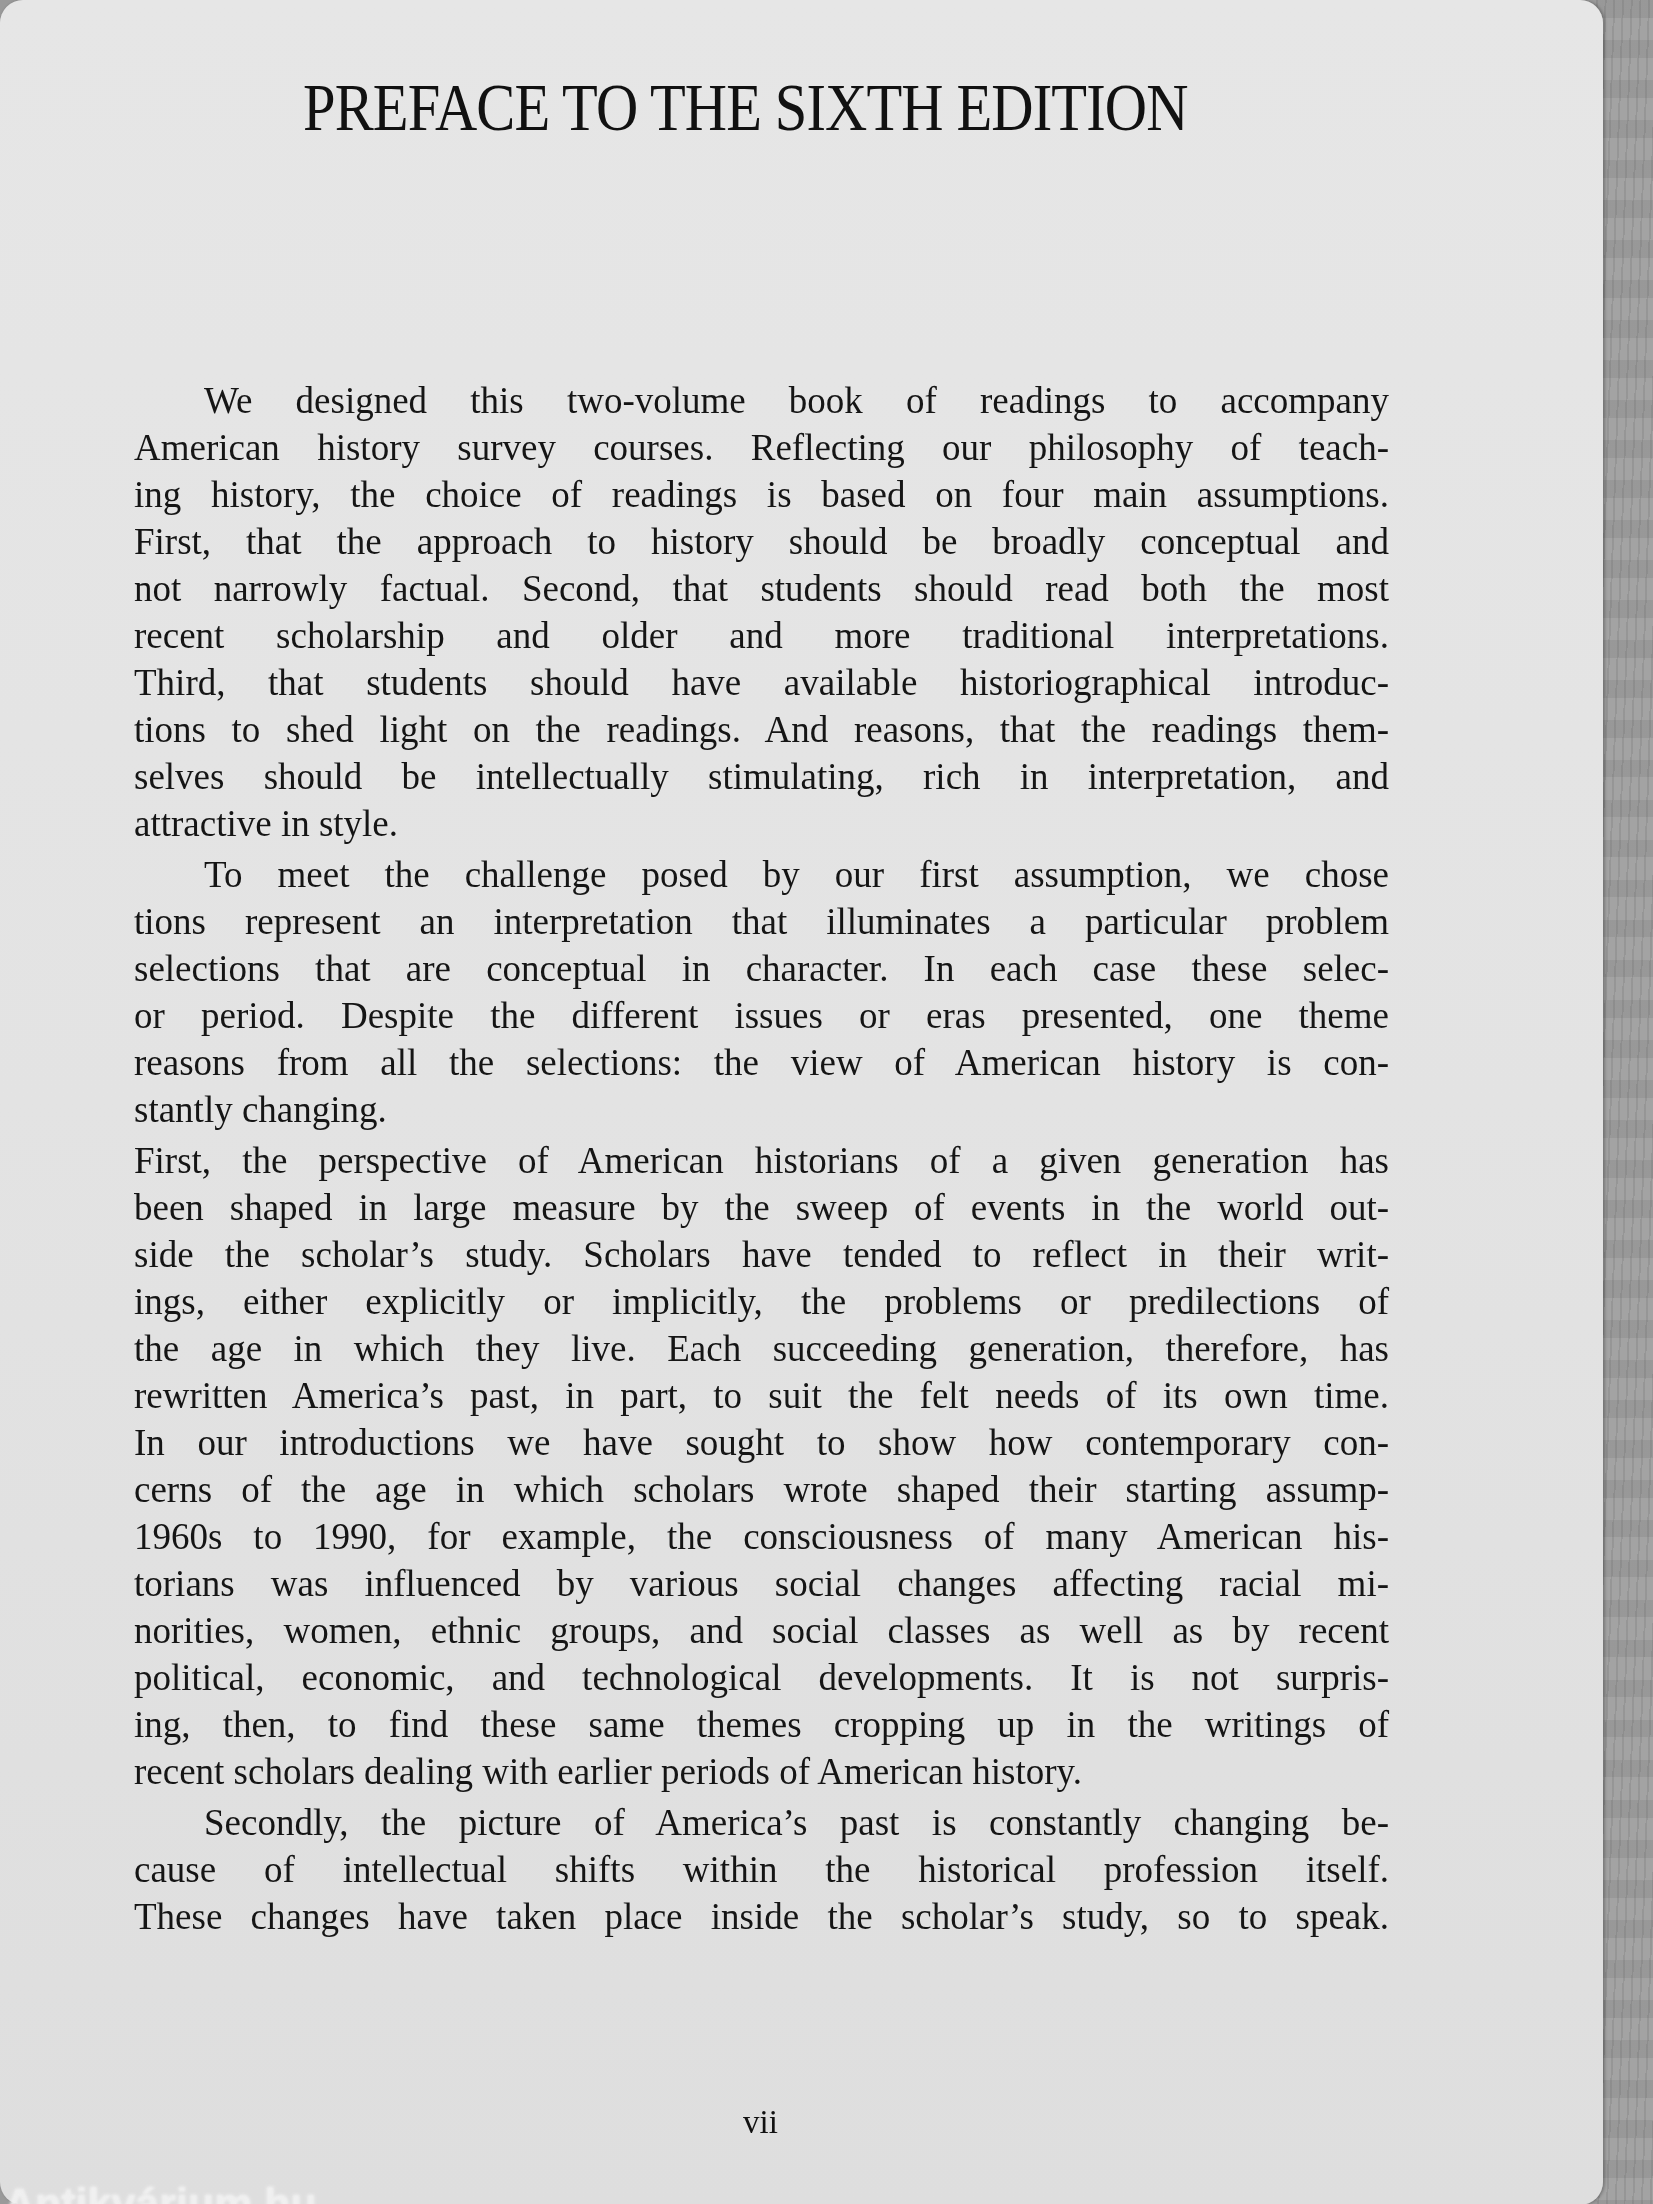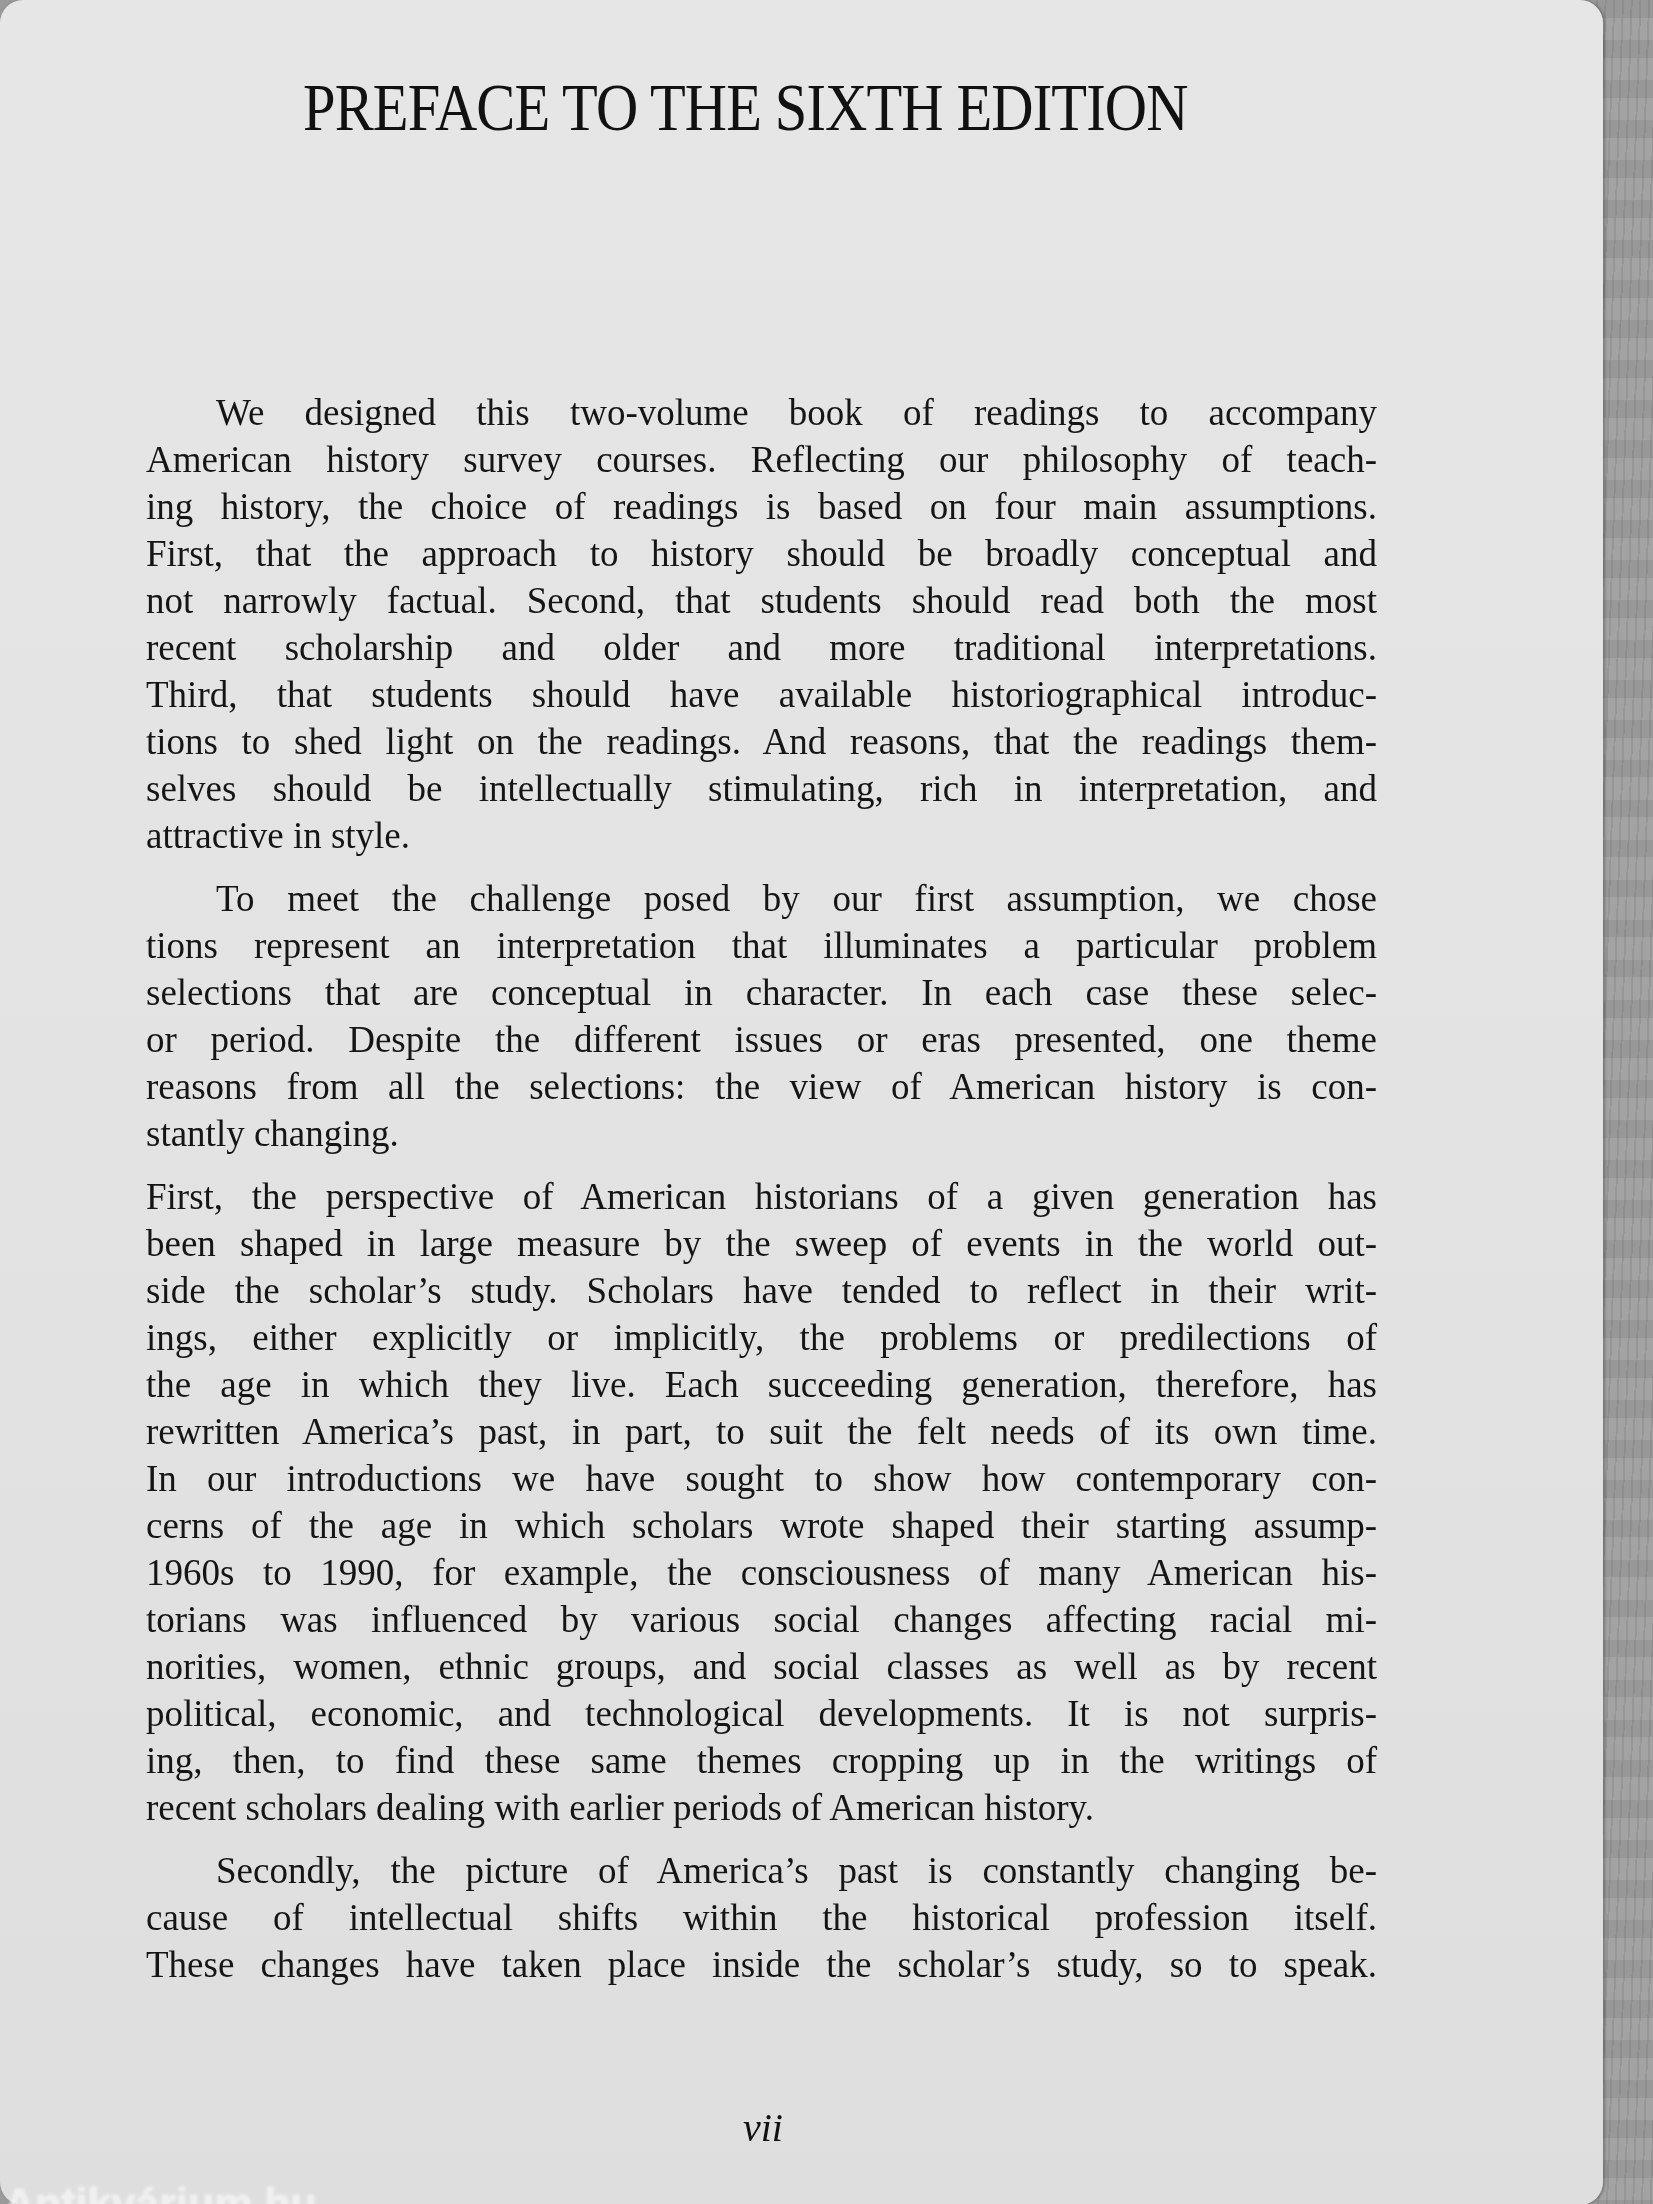--- a/index.html
+++ b/index.html
@@ -53,21 +53,21 @@
   .body-text {
     position: absolute;
     top: 373px;
     left: 130px;
     width: 1263px;
     color: #151515;
     font-size: 37px;
     line-height: 47px;
   }
   .body-text p {
-    margin: 16px;
+    margin: 4px;
     text-indent: 70px;
     text-align: justify;
     text-align-last: justify;
   }
   .body-text p .line {
     display: block;
     text-align: justify;
     text-align-last: justify;
     white-space: normal;
   }
@@ -77,23 +77,22 @@
   .body-text p .line.indent {
     padding-left: 70px;
   }
   .body-text p {
     text-indent: 0;
   }
   .page-number {
     position: absolute;
     top: 2104px;
     left: 743px;
-    font-size: 40px;
+    font-size: 33px;
     color: #111;
-    font-style: italic;
   }
   .watermark {
     position: absolute;
     left: 3.9px;
     top: 2179px;
     font-family: "Liberation Sans", "DejaVu Sans", sans-serif;
     font-weight: bold;
     font-size: 43px;
     color: #f2f2f2;
     text-shadow: 0 0 2.9px rgba(255,255,255,0.8);

